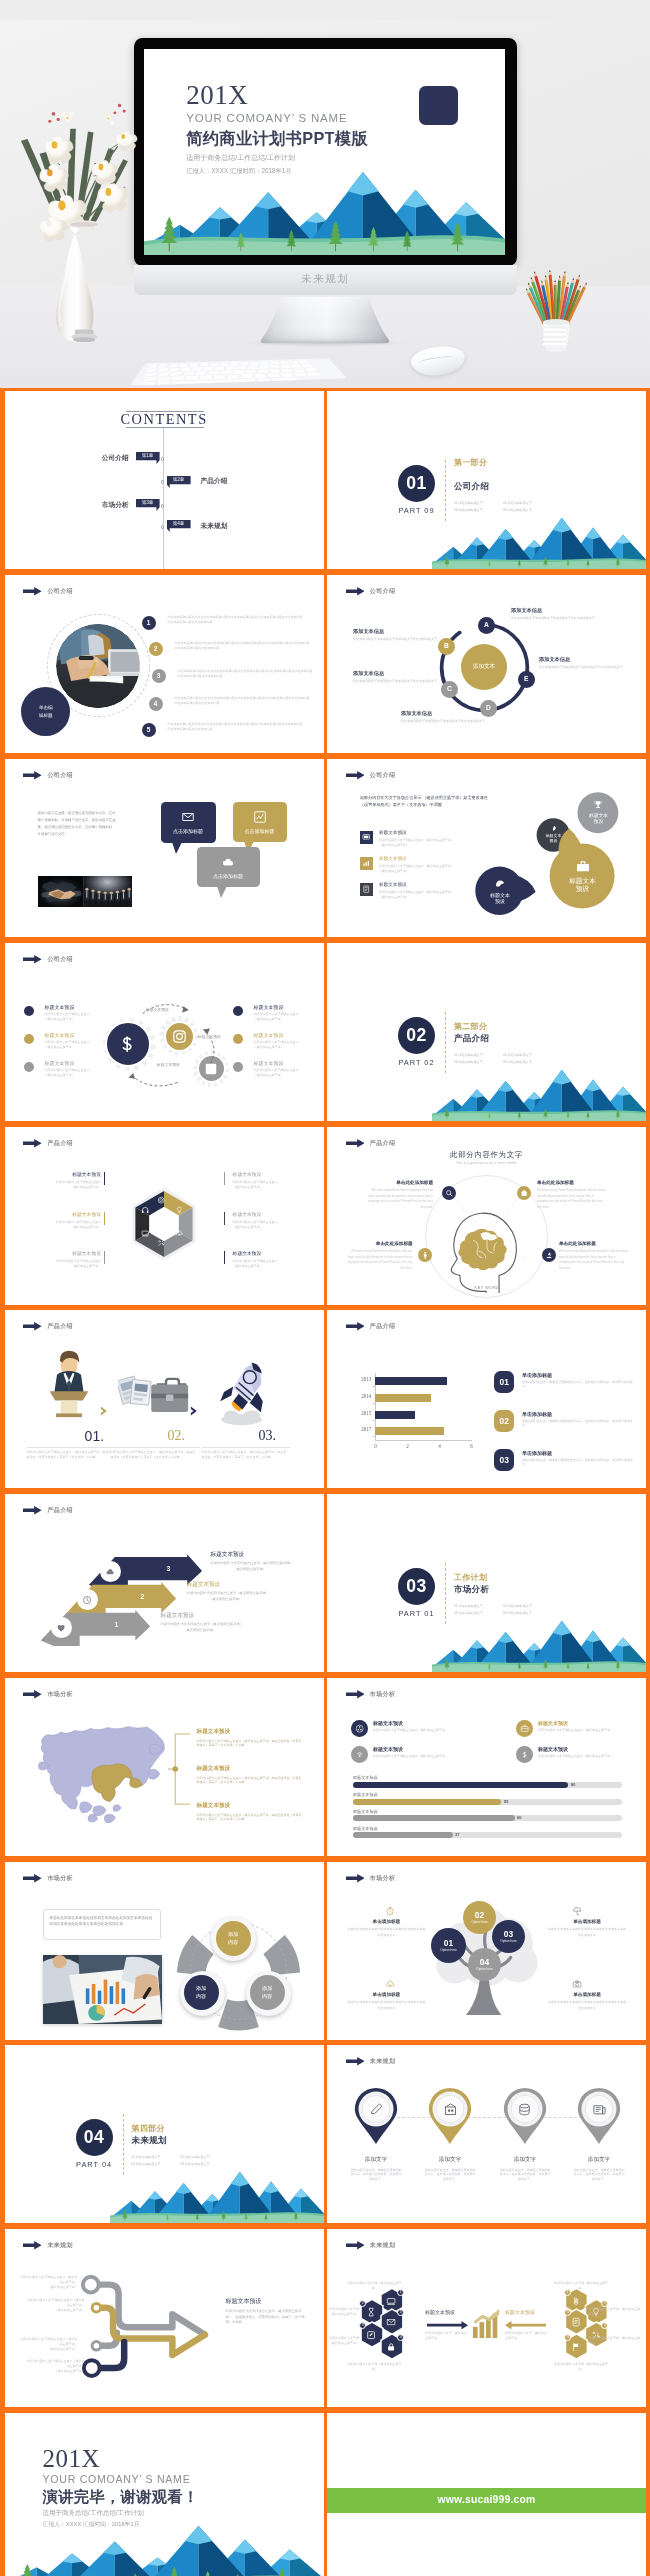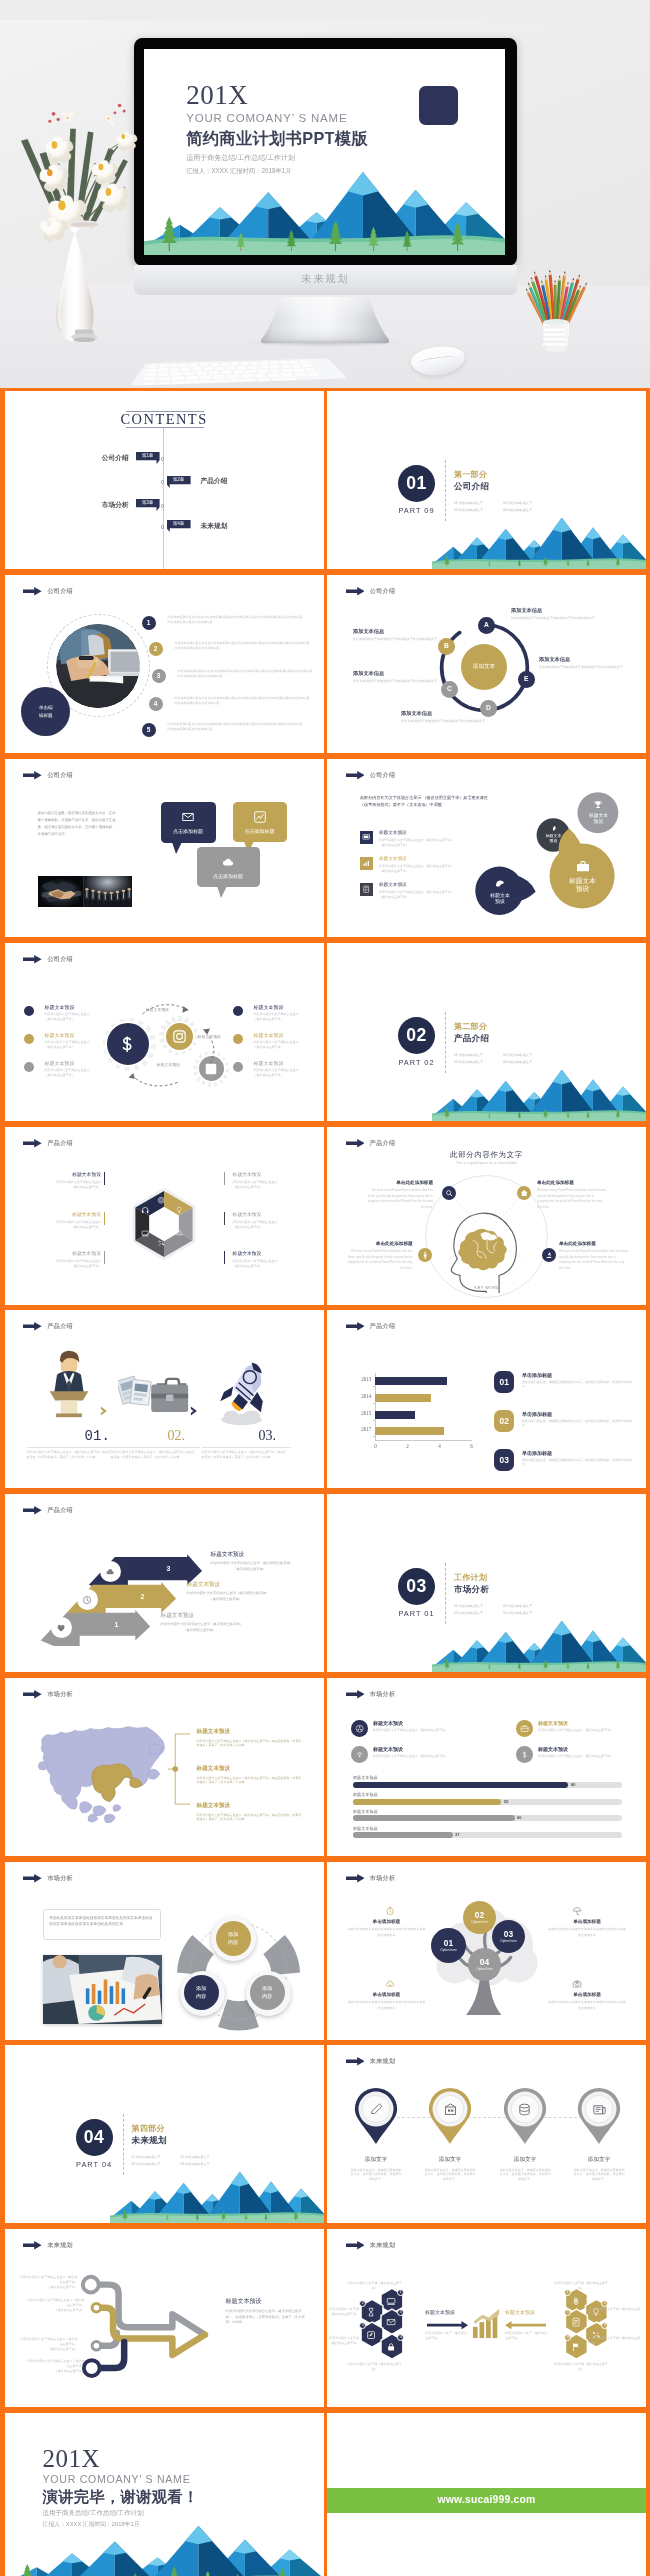--- a/index.html
+++ b/index.html
@@ -464,21 +464,21 @@
       <div class="chbadge" style="left:131px;top:108px;width:24px;clip-path:polygon(0 0,100% 0,100% 68%,87% 100%,87% 68%,0 68%)">第3章</div>
       <div class="ch-label" style="left:85px;top:111px;text-align:right;width:39px">市场分析</div>
       <div class="ct-dot" style="left:156px;top:134px"></div>
       <div class="chbadge" style="left:162px;top:129px;width:24px;clip-path:polygon(0 0,100% 0,100% 68%,13% 68%,13% 100%,0 68%)">第4章</div>
       <div class="ch-label" style="left:196px;top:132px">未来规划</div>
     </div>
     <div class="slide" style="left:327px;top:371px">
       <div class="dv-circle" style="left:71px;top:74px;width:37px;height:37px;font-size:17.6px">01</div>
       <div class="dv-part" style="left:67px;top:116px;width:45px;text-align:center">PART 09</div>
       <div class="dv-sep" style="left:118px;top:69px;height:61px"></div>
-      <div class="dv-cn1" style="left:127px;top:80px">第一部分</div>
+      <div class="dv-cn1" style="left:127px;top:68px">第一部分</div>
       <div class="dv-cn2" style="left:127px;top:91px">公司介绍</div>
       <div class="dv-bul" style="left:127px;top:111px">01 此处添加标题文字</div>
       <div class="dv-bul" style="left:176px;top:111px">02 此处添加标题文字</div>
       <div class="dv-bul" style="left:127px;top:118px">03 此处添加标题文字</div>
       <div class="dv-bul" style="left:176px;top:118px">04 此处添加标题文字</div>
       <div style="position:absolute;left:105px;bottom:0;width:214px;height:65px;overflow:hidden">
         <svg class="mtn" viewBox="0 0 343.0 94.0" width="214" height="65" preserveAspectRatio="none">
           <path d="M0 87.0 L34 62 L34 87.0 Z" fill="#2a96d2"></path>
           <path d="M34 62 L66 87.0 L34 87.0 Z" fill="#1272a8"></path>
           <path d="M126 87.0 L164 52 L164 87.0 Z" fill="#2a9bd8"></path>
@@ -1287,21 +1287,21 @@
 <path d="M24 34 l-10 6 l-4 10 l12 -6 Z" fill="#222a4e"></path>
 <path d="M50 40 l6 10 l-2 12 l-12 -10 Z" fill="#222a4e"></path>
 <path d="M30 42 l10 9 l-6 8 l-10 -9 Z" fill="#222a4e"></path>
 </svg></div>
       <div style="position:absolute;left:94px;top:93px"><svg width="12" height="12" viewBox="0 0 13 13">
           <path d="M2 1.5 L8.5 6.5 L2 11.5 L2 8.8 L4.8 6.5 L2 4.2 Z" fill="#bfa455"></path>
         </svg></div>
       <div style="position:absolute;left:184px;top:93px"><svg width="12" height="12" viewBox="0 0 13 13">
           <path d="M2 1.5 L8.5 6.5 L2 11.5 L2 8.8 L4.8 6.5 L2 4.2 Z" fill="#2b3255"></path>
         </svg></div>
-      <div style="position:absolute;left:80px;top:119px;font-size:14px;line-height:1;font-family:Liberation Mono, monospace;color:#2b3255">01.</div>
+      <div style="position:absolute;left:80px;top:119px;font-size:14px;line-height:1;font-family:Liberation Sans, sans-serif;color:#2b3255">01.</div>
       <div style="position:absolute;left:22px;top:137px;width:89px;height:0.6px;background:#e3e3e6"></div>
       <div class="tiny" style="position:absolute;left:22px;top:140px;width:87px;font-family:'Liberation Serif',serif;line-height:1.7">此部分内容作为文字排版占位显示 （建议使用主题字体）如需更改请在（设置形状格式）菜单下（文本选项）中调整</div>
       <div style="position:absolute;left:163px;top:119px;font-size:14px;line-height:1;font-family:'Liberation Serif',serif;color:#bfa455">02.</div>
       <div style="position:absolute;left:106px;top:137px;width:89px;height:0.6px;background:#e3e3e6"></div>
       <div class="tiny" style="position:absolute;left:106px;top:140px;width:87px;font-family:'Liberation Serif',serif;line-height:1.7">此部分内容作为文字排版占位显示 （建议使用主题字体）如需更改请在（设置形状格式）菜单下（文本选项）中调整</div>
       <div style="position:absolute;left:254px;top:119px;font-size:14px;line-height:1;font-family:'Liberation Serif',serif;color:#2b3255">03.</div>
       <div style="position:absolute;left:197px;top:137px;width:89px;height:0.6px;background:#e3e3e6"></div>
       <div class="tiny" style="position:absolute;left:197px;top:140px;width:87px;font-family:'Liberation Serif',serif;line-height:1.7">此部分内容作为文字排版占位显示 （建议使用主题字体）如需更改请在（设置形状格式）菜单下（文本选项）中调整</div>
     </div>
     <div class="slide" style="left:327px;top:1290px">

